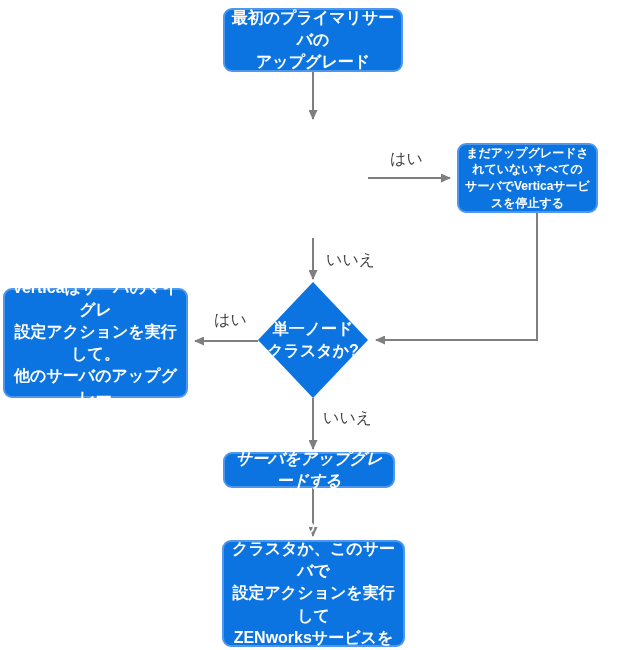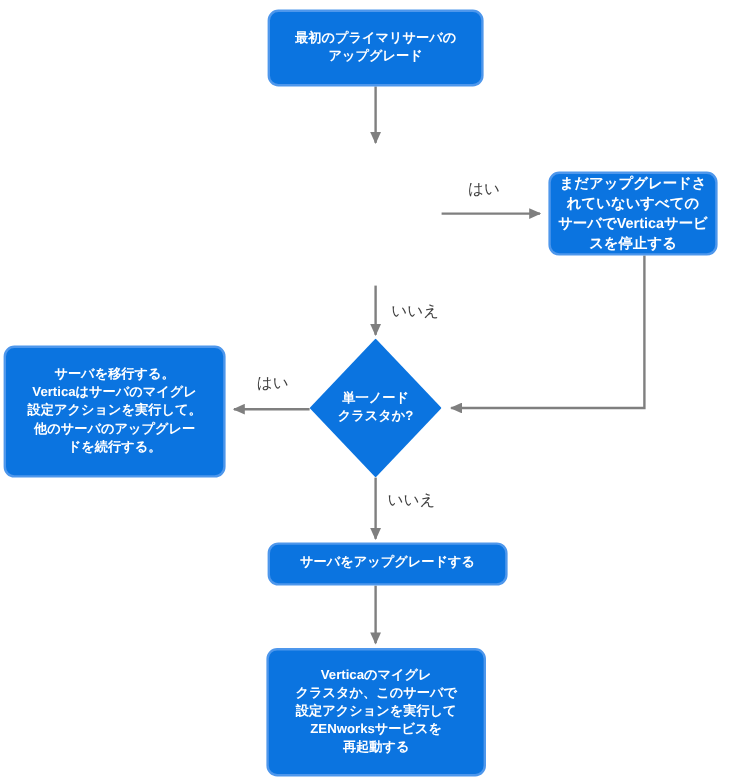--- a/index.html
+++ b/index.html
@@ -10,50 +10,50 @@
     font-family:"Liberation Sans","DejaVu Sans",sans-serif;
     overflow:hidden;
   }
   .edges-layer{position:absolute;left:0;top:0;width:620px;height:650px;}
   .node{
     position:absolute;
     display:flex;align-items:center;justify-content:center;
     text-align:center;
     color:var(--node-text,#ffffff);
     font-weight:bold;
-    font-size:11px;
+    font-size:16px;
     line-height:1.38;
     white-space:pre-line;
     box-sizing:border-box;
   }
   .process{
     background:var(--node-fill,#0b74e0);
     border:2px solid var(--node-border,#4e97ec);
     border-radius:9px;
     padding:2px 4px;
   }
   .decision{
     background:var(--node-fill,#0b74e0);
     clip-path:polygon(50% 0%,100% 50%,50% 100%,0% 50%);
     padding:0;
   }
   .edge-label{
     position:absolute;
     color:var(--label-text,#3f3f3f);
-    font-size:13px;
+    font-size:16px;
     line-height:1;
     white-space:nowrap;
   }
   
   #node-start            {left:223px;top:8px;  width:180px;height:64px;}
   #node-decision-running {left:258px;top:122px;width:110px;height:116px;}
   #node-stop-vertica     {left:457px;top:143px;width:141px;height:70px;font-size:12px;}
   #node-decision-single  {left:258px;top:282px;width:110px;height:116px;}
   #node-migrate          {left:3px;  top:288px;width:185px;height:110px;}
-  #node-upgrade          {left:223px;top:452px;width:200px;height:36px;}
+  #node-upgrade          {left:223px;top:452px;width:172px;height:36px;font-style:italic;}
   #node-configure        {left:222px;top:540px;width:183px;height:107px;}
   
   #label-running-yes {left:390px;top:151px;}
   #label-running-no  {left:326px;top:252px;}
   #label-single-yes  {left:214px;top:312px;}
   #label-single-no   {left:323px;top:410px;}
 </style>
 </head>
 <body>
 

